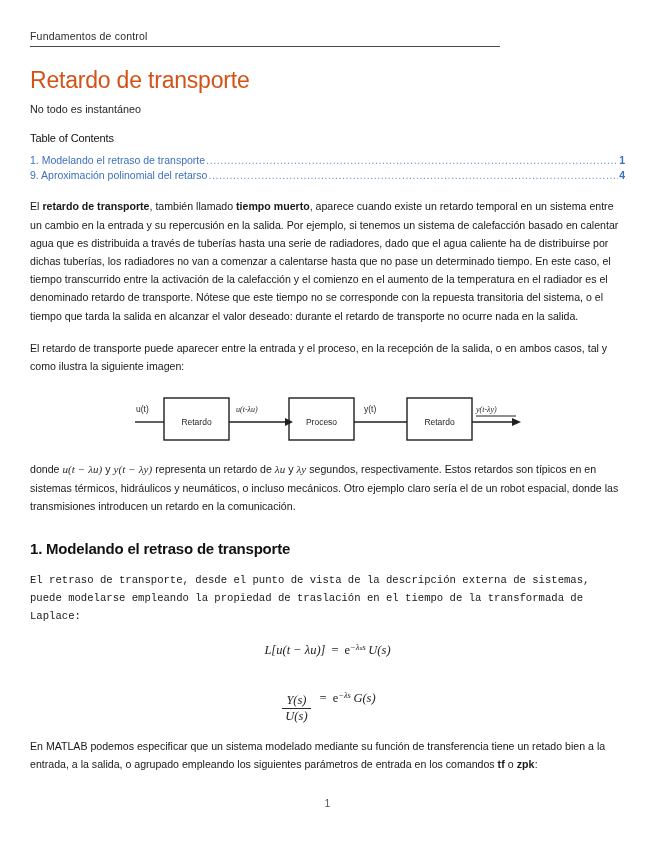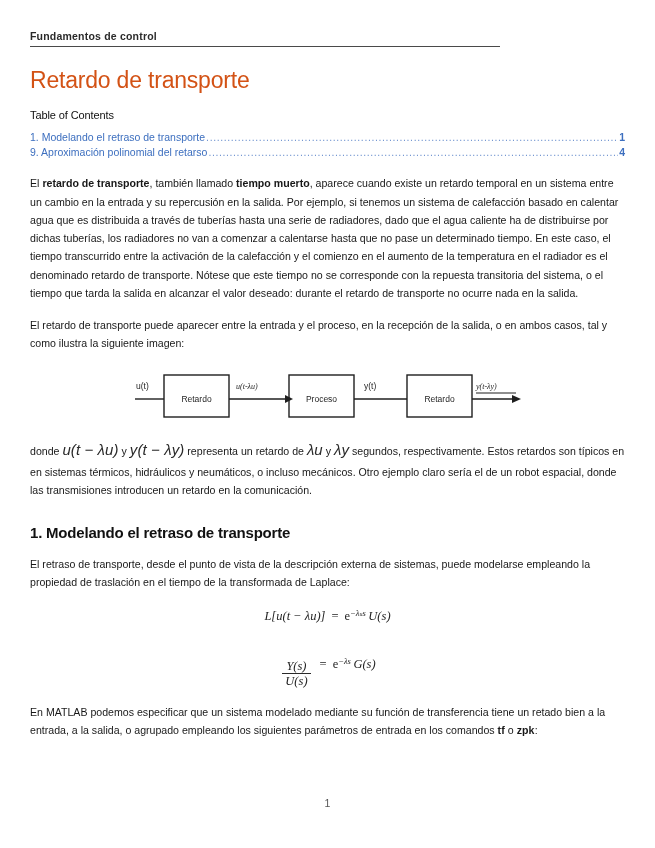--- a/index.html
+++ b/index.html
@@ -24,21 +24,20 @@
     padding: 0 30px;
   }
 
   
   .running-header {
     padding-top: 31px;
     font-size: 10.5px;
     color: #2b2b2b;
     letter-spacing: 0.2px;
     line-height: 1.1;
-    font-weight: bold;
   }
   .running-header-rule {
     margin-top: 3px;
     border-bottom: 1px solid #4a4a4a;
     width: 470px;
   }
 
   
   .doc-title {
     margin: 20px 0 0 0;
@@ -93,33 +92,33 @@
   }
 
   
   p.body {
     margin: 14px 0 0 0;
     font-size: 10.6px;
     line-height: 1.72;
     color: #181818;
     text-align: left;
   }
-  p.body.tight { margin-top: 13px; }
+  p.body.tight { margin-top: 13px; font-family: Liberation Mono, monospace; }
   .b { font-weight: bold; }
   .mono {
     font-family: "Liberation Sans", sans-serif;
     font-weight: bold;
     letter-spacing: 0.1px;
   }
 
   
   .imath {
-    font-family: Liberation Sans, sans-serif;
+    font-family: Liberation Serif, serif;
     font-style: italic;
-    font-size: 15px;
+    font-size: 11px;
     color: #2a2a2a;
     letter-spacing: 0.1px;
   }
 
   
   .diagram-wrap {
     margin: 16px 0 0 0;
     display: flex;
     justify-content: center;
   }
@@ -181,20 +180,21 @@
 <body>
 
 <div class="page">
 
   <div>
     <div class="running-header">Fundamentos de control</div>
     <div class="running-header-rule"></div>
   </div>
 
   <h1 class="doc-title">Retardo de transporte</h1>
+  <div class="doc-subtitle">No todo es instantáneo</div>
 
   <div class="toc-heading">Table of Contents</div>
   <ul class="toc-list">
     <li class="toc-item">
       <span class="toc-label">1. Modelando el retraso de transporte</span>
       <span class="toc-dots">..................................................................................................................................................</span>
       <span class="toc-page">1</span>
     </li>
     <li class="toc-item">
       <span class="toc-label">9. Aproximación polinomial del retarso</span>

